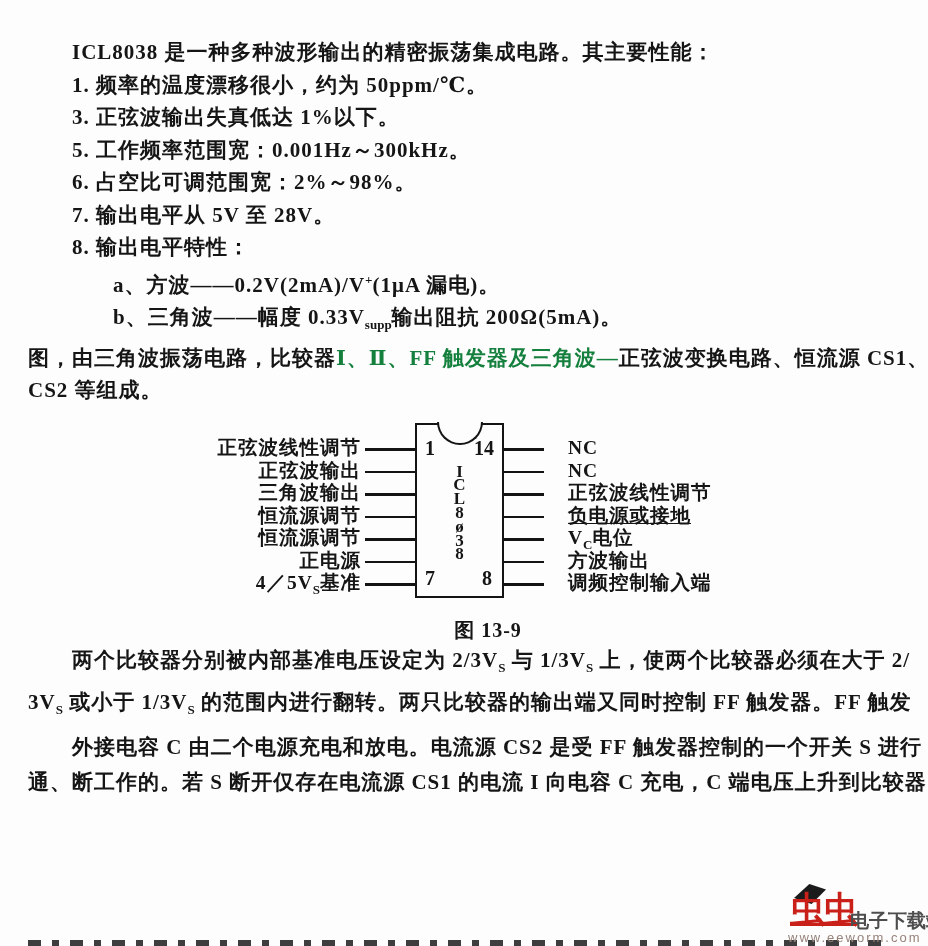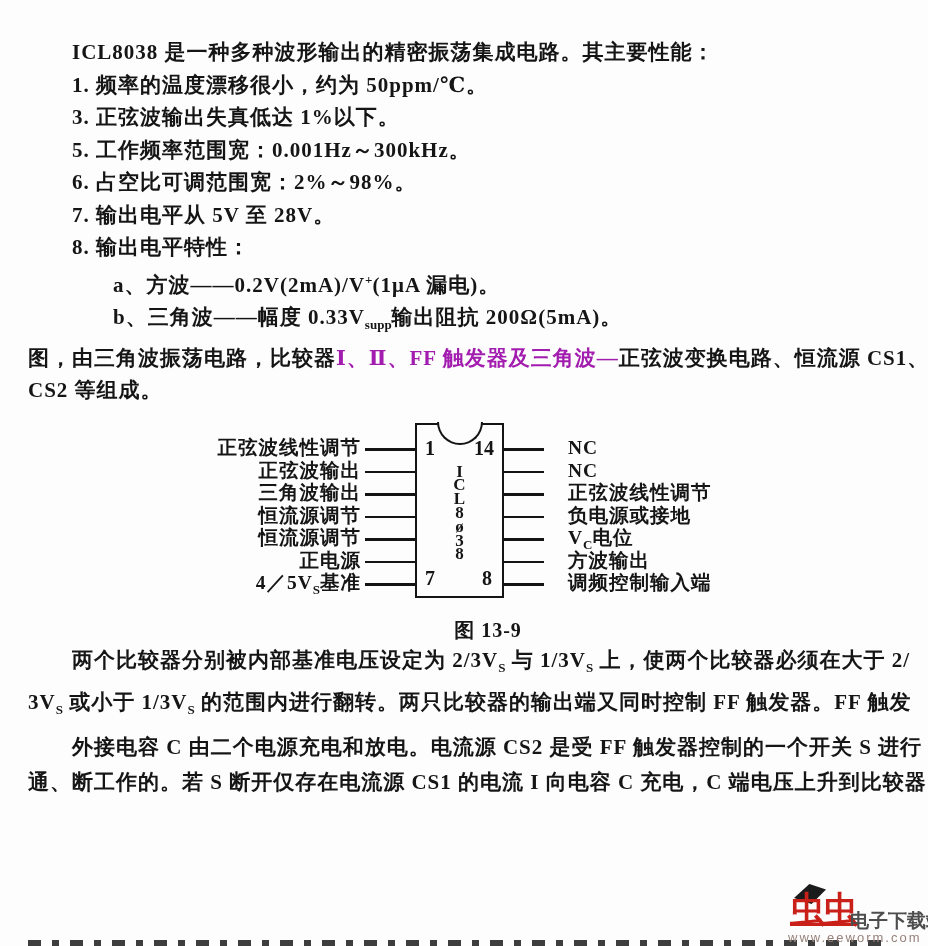--- a/index.html
+++ b/index.html
@@ -10,21 +10,21 @@
     font-size:21px;font-weight:600;
   }
   .content{padding:36px 28px 0 28px;position:relative;}
   .t-line{line-height:32.5px;white-space:nowrap;letter-spacing:1px;}
   .indent{text-indent:44px;}
   .feature{margin-left:44px;}
   .subfeature{margin-left:85px;}
   .bottom .t-line{line-height:34.5px;}
   .sub{vertical-align:sub;font-size:13px;letter-spacing:0;}
   .sup{vertical-align:super;font-size:13px;letter-spacing:0;}
-  .faded{color:#a21caf;}
+  .faded{color:#15803d;}
 
   
   .figure{margin-top:16px;}
   .fig-row{display:flex;margin-left:137px;height:176px;position:relative;}
   .col{position:relative;height:176px;}
   .labels-l{width:200px;}
   .pins-l{width:50px;}
   .pins-r{width:52px;}
   .labels-r{width:240px;padding-left:12px;}
   .pin-label{
@@ -156,21 +156,21 @@
           <div class="pin-line" style="top: 70.5px;"></div>
           <div class="pin-line" style="top: 93px;"></div>
           <div class="pin-line" style="top: 115.5px;"></div>
           <div class="pin-line" style="top: 138px;"></div>
           <div class="pin-line" style="top: 160.5px;"></div>
         </div>
       <div class="col labels-r" id="labels-r">
           <div class="pin-label" style="top: 13.5px;"><span>NC</span></div>
           <div class="pin-label" style="top: 36px;"><span>NC</span></div>
           <div class="pin-label" style="top: 58.5px;"><span>正弦波线性调节</span></div>
-          <div class="pin-label" style="top: 81px;"><span>负电源或接地</span></div>
+          <div class="pin-label" style="top: 81px; text-decoration: underline;"><span>负电源或接地</span></div>
           <div class="pin-label" style="top: 103px;"><span>V</span><span class="sub">C</span><span>电位</span></div>
           <div class="pin-label" style="top: 126px;"><span>方波输出</span></div>
           <div class="pin-label" style="top: 148.5px;"><span>调频控制输入端</span></div>
         </div>
     </div>
     <div class="fig-caption">图 13-9</div>
   </div>
 
   <div class="bottom">
       <div class="t-line indent"><span>两个比较器分别被内部基准电压设定为 2/3V</span><span class="sub">S</span><span> 与 1/3V</span><span class="sub">S</span><span> 上，使两个比较器必须在大于 2/</span></div>

